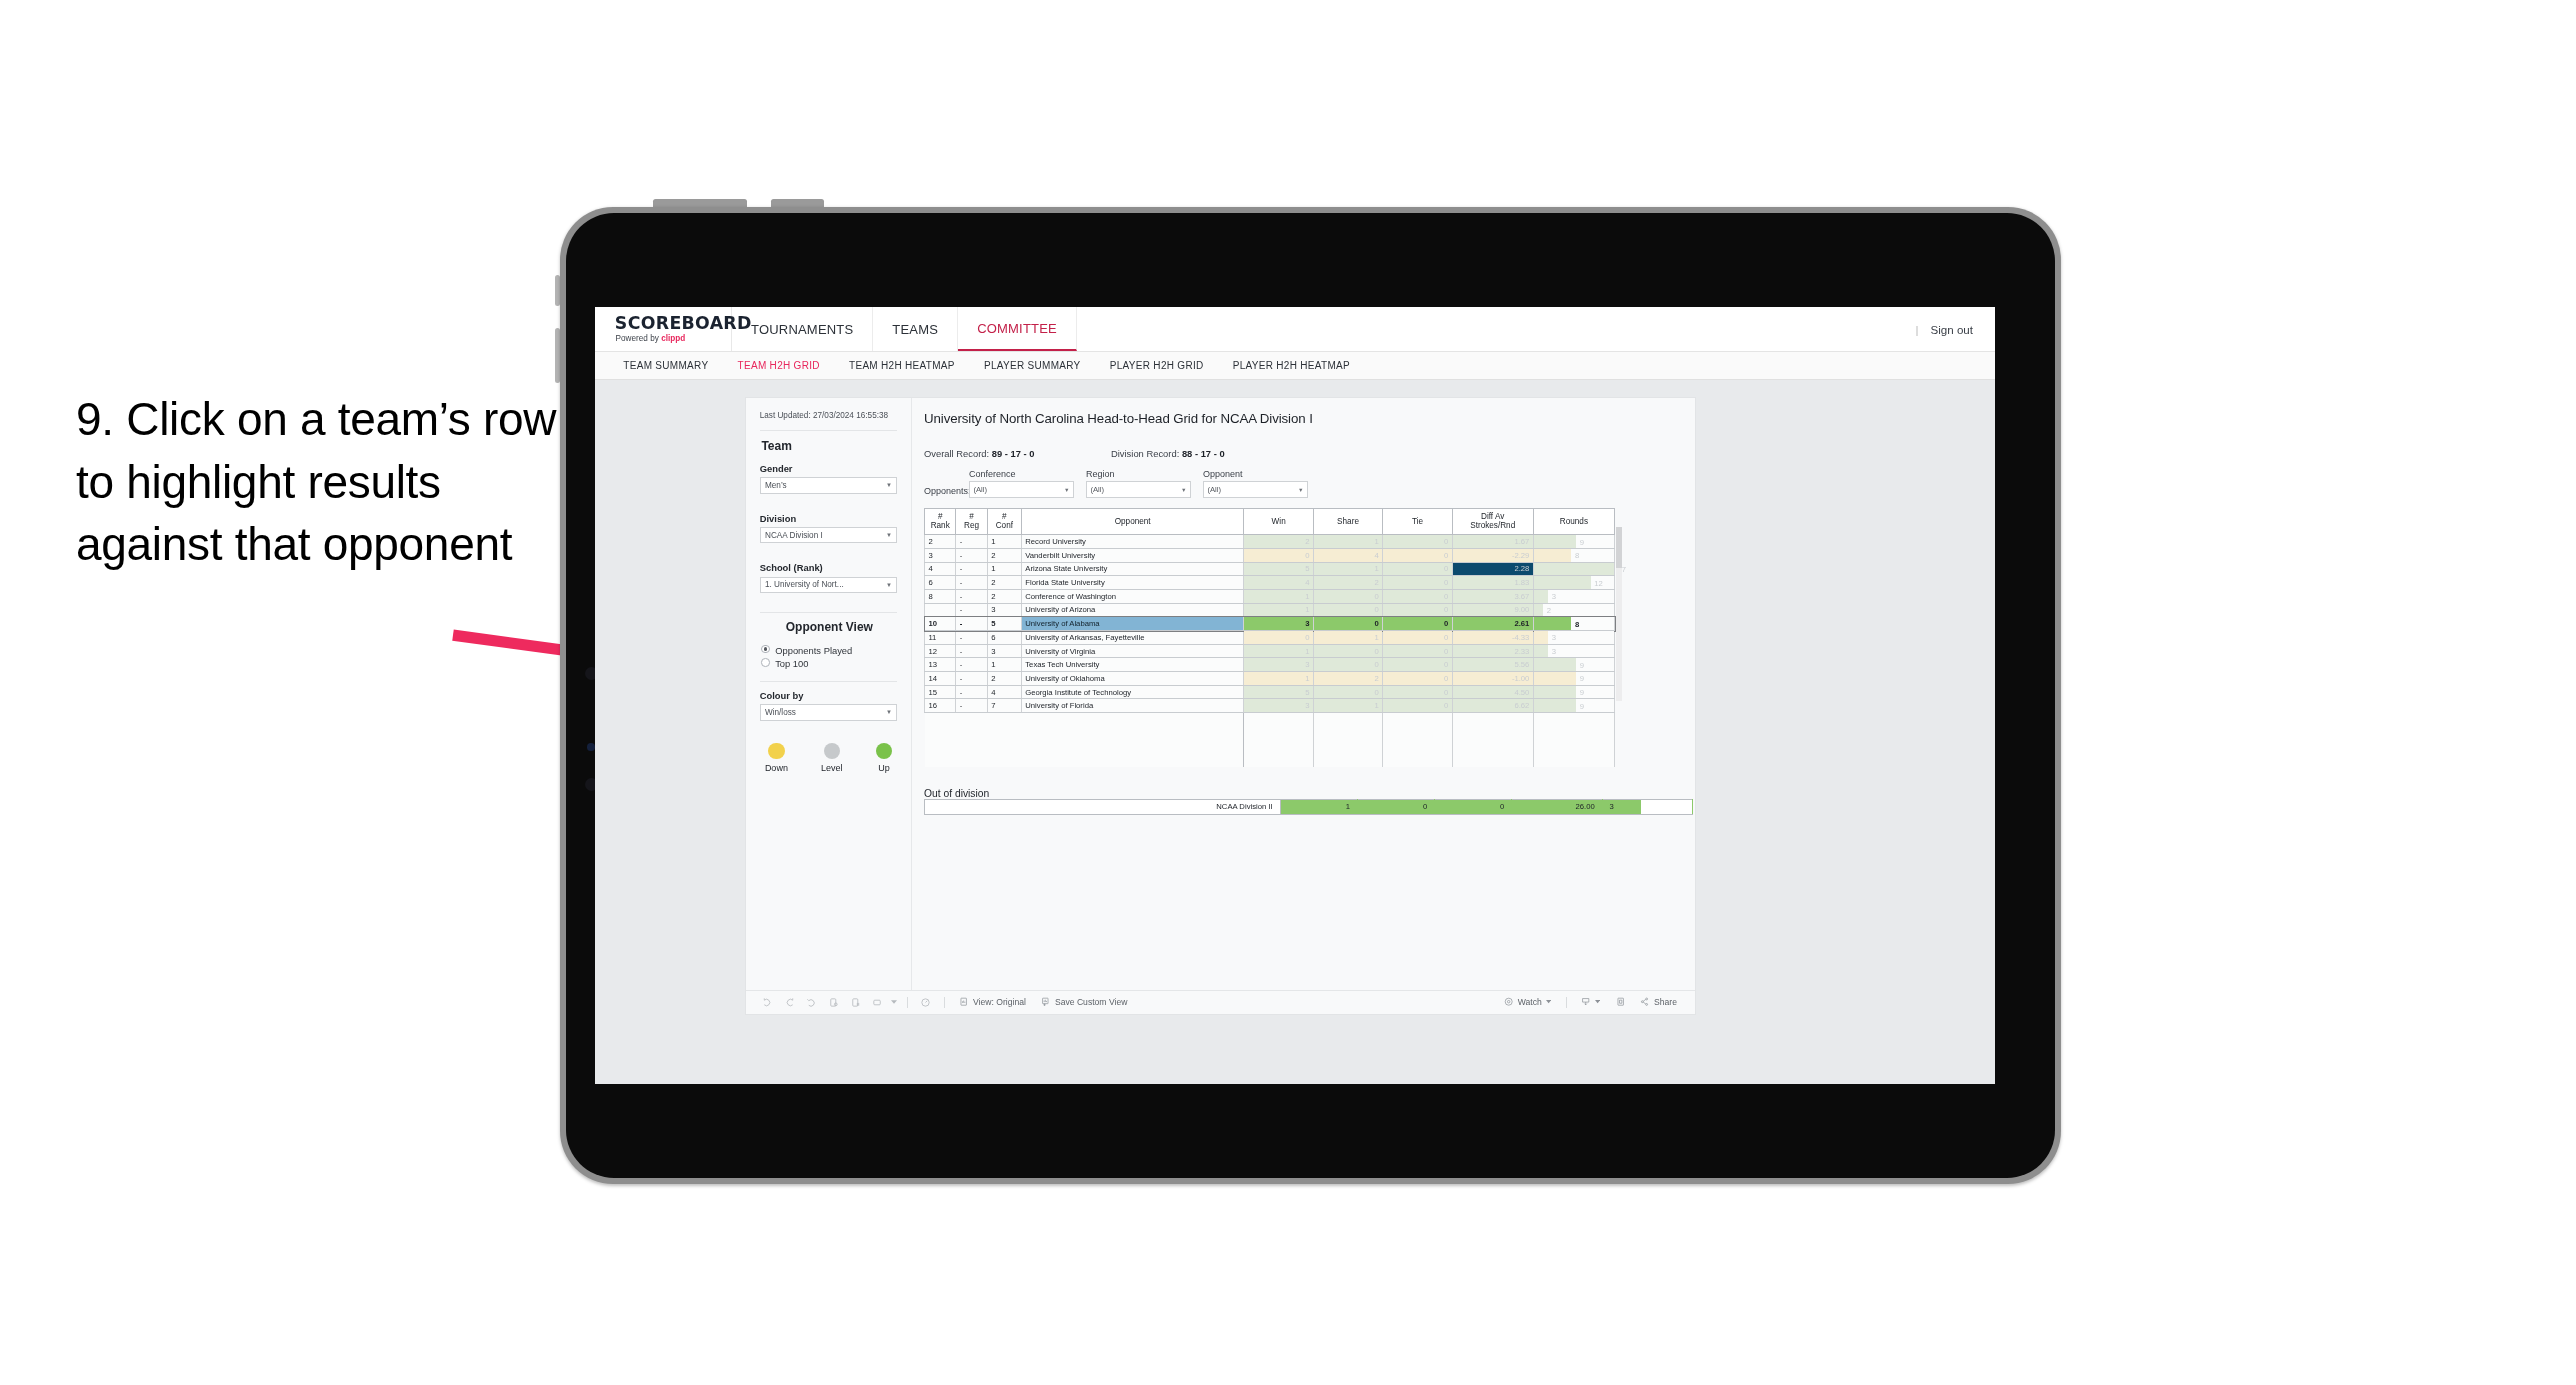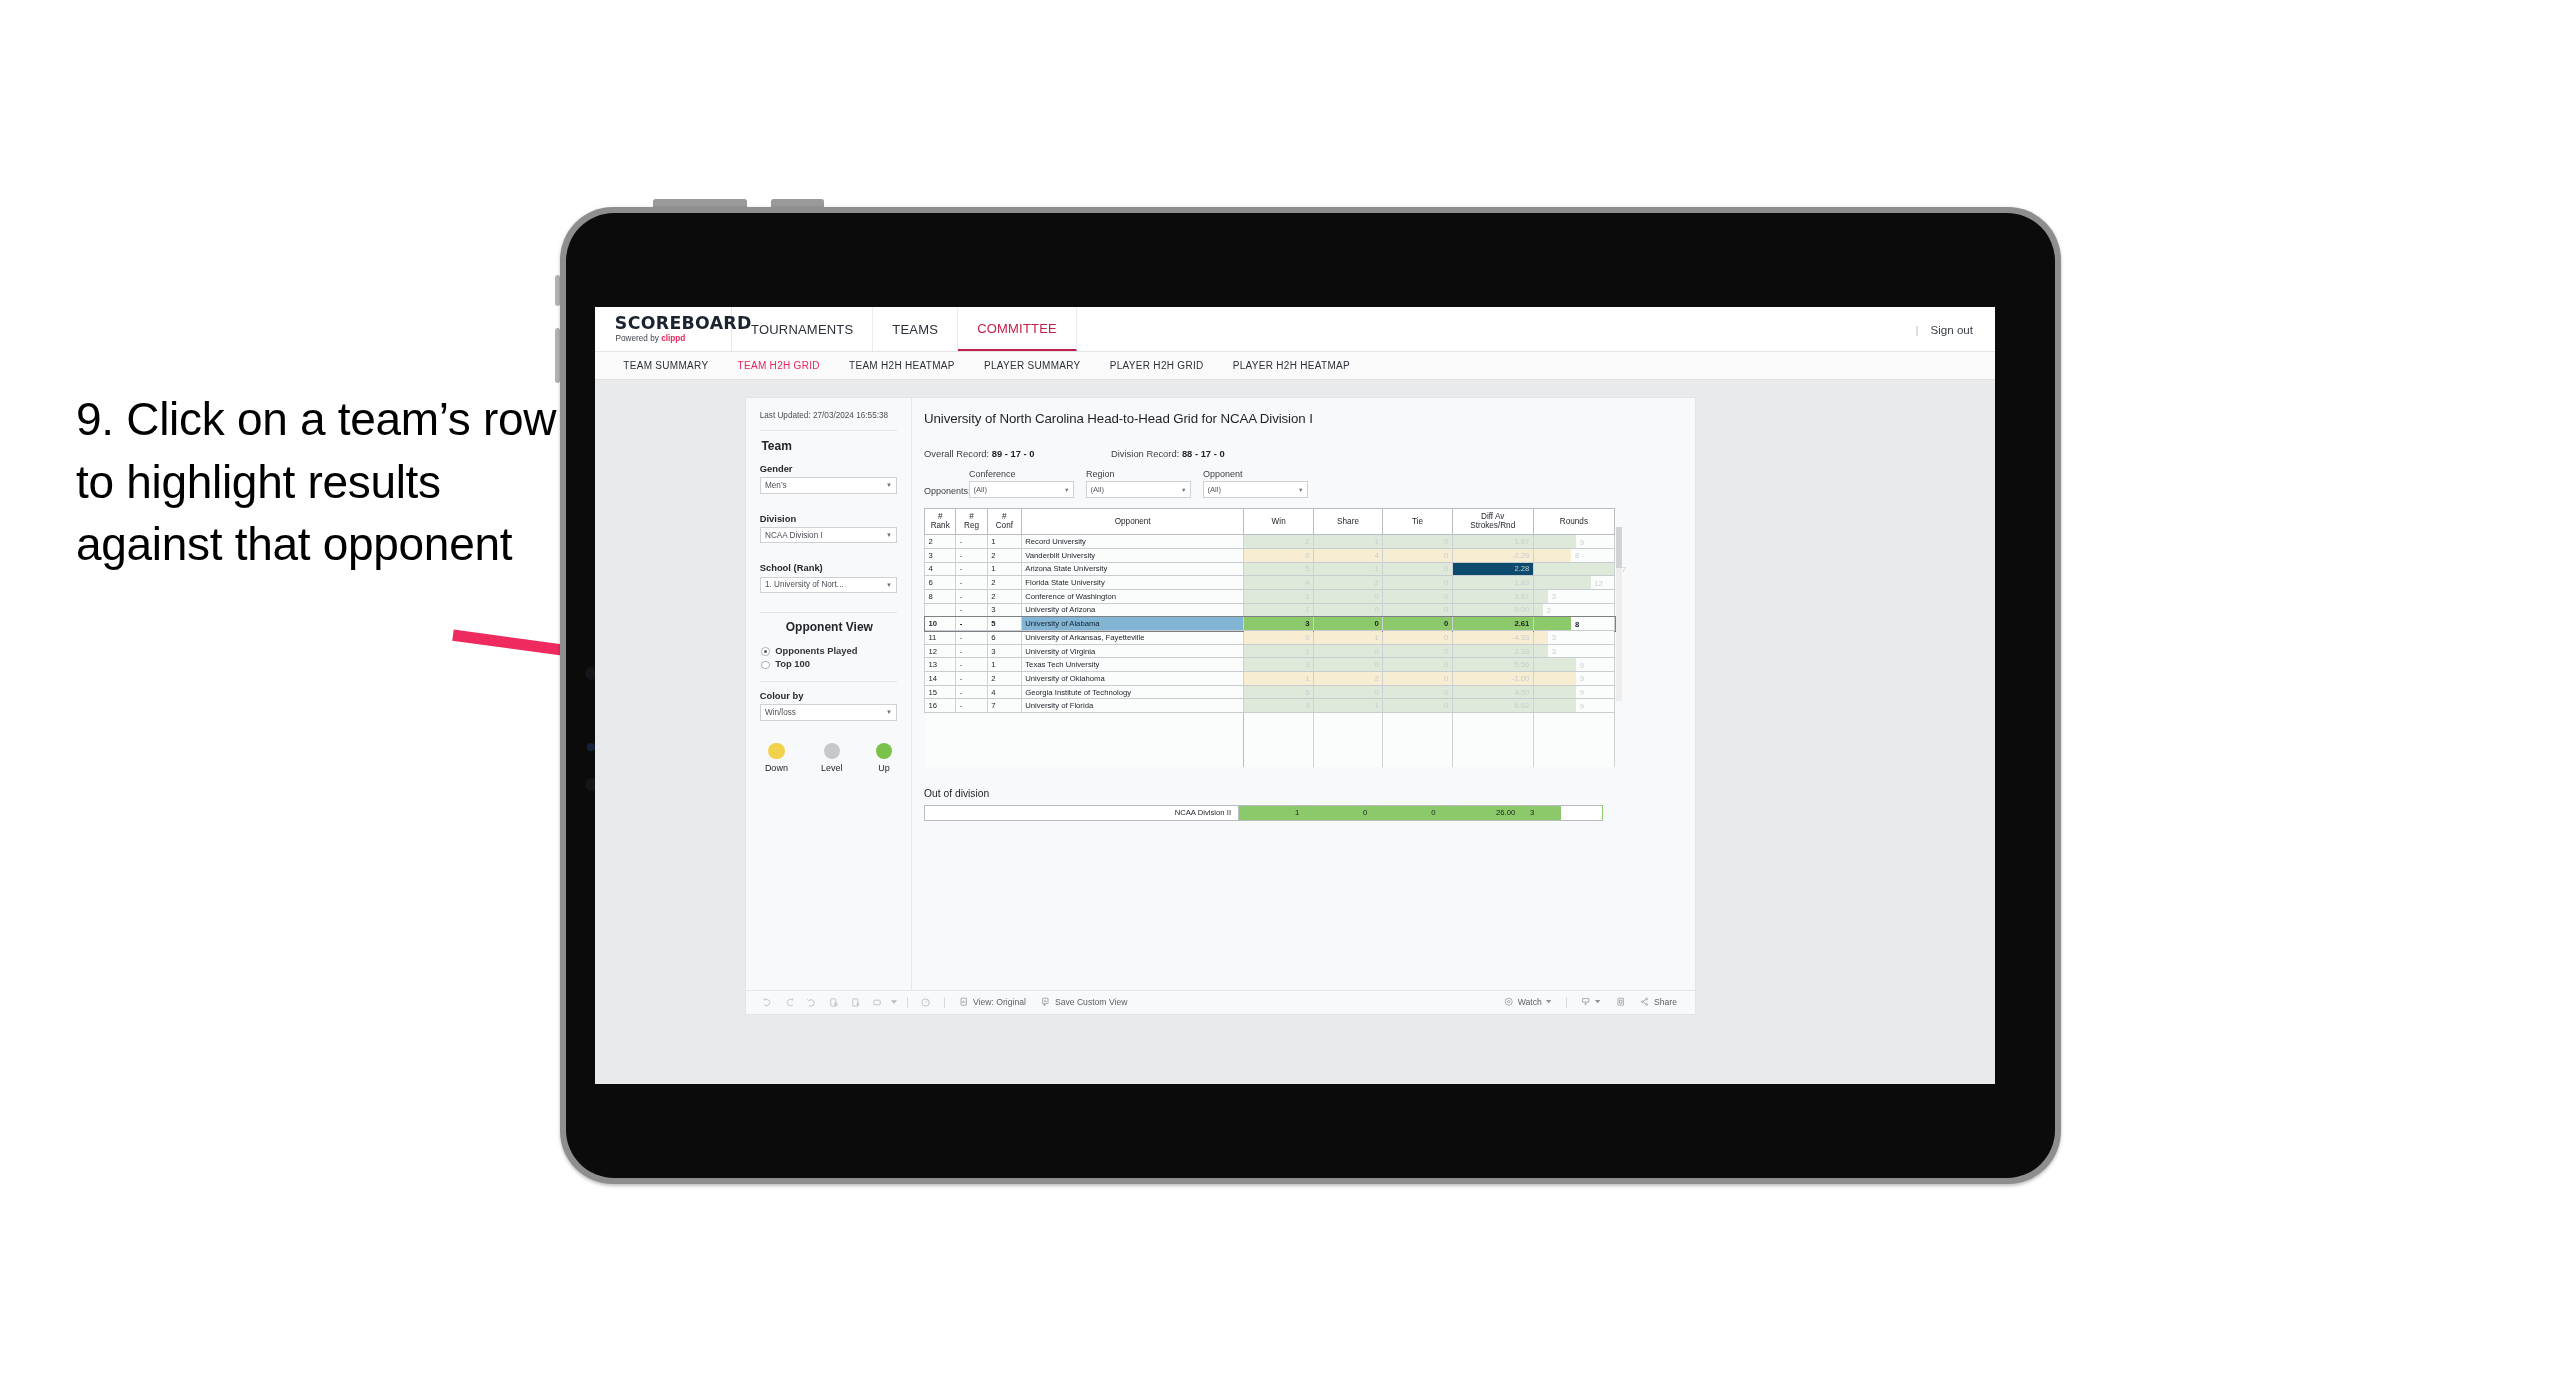--- a/index.html
+++ b/index.html
@@ -131,21 +131,21 @@
   .sec-title { font-size:12px; font-weight:700; color:#23272d; margin:3.4px 0 10.3px 1.7px; }
   .sec-title.center { text-align:center; }
   .fld-label { font-size:9.4px; font-weight:700; color:#23272d; margin-bottom:3.4px; }
   .select {
     height:16.3px; background:#fff; border:0.9px solid #cfd2d5;
     display:flex; align-items:center; padding:0 4.3px;
     font-size:8.2px; color:#4a4f56; justify-content:space-between;
     cursor:pointer; margin-bottom:19px;
   }
   .select .caret { font-size:6px; color:#6d7278; }
-  .radio-row { display:flex; align-items:flex-end; gap:5.2px; margin: 2.6px 0 2.6px 1.7px; font-size:9.4px; color:#30343a;font-weight:bold; }
+  .radio-row { display:flex; align-items:flex-start; gap:5.2px; margin: 2.6px 0 2.6px 1.7px; font-size:9.4px; color:#30343a; }
   .radio {
     width:8.6px; height:8.6px; border-radius:50%; border:0.9px solid #adb2b8;
     background:#fff; position:relative; flex:none;
   }
   .radio.on::after {
     content:""; position:absolute; inset:1.7px; border-radius:50%; background:#55595f;
   }
   .legend { display:flex; justify-content:space-between; margin-top:22px; padding:0 5.2px; }
   .legend-col { display:flex; flex-direction:column; align-items:center; gap:4.3px; }
   .dot { width:16.3px; height:16.3px; border-radius:50%; }
@@ -196,21 +196,21 @@
   tr.sel td.opp { background:#82b4d4 !important; color:#13222c; font-weight:400; }
   tr.sel { outline:0.9px solid #7d7f82; }
 
   .tbl-scroll {
     position:absolute; right:-6.9px; top:19px; width:6px; height: 174px;
     background:#ededee;
   }
   .tbl-scroll .thumb { position:absolute; top:0; left:0; width:6px; height:41px; background:#d2d3d5; }
 
   .outdiv-title { margin-top:20.6px; font-size:10.3px; color:#1d2127; }
-  table.outdiv { border-collapse:collapse; width:679px; table-layout:fixed; font-size:7.7px; margin-top:6px; }
+  table.outdiv { border-collapse:collapse; width:769px; table-layout:fixed; font-size:7.7px; }
   table.outdiv td {
     border:0.9px solid #b9bdc2; height:14.6px; padding:0 6.9px; background:#fff; color:#1d2127;
   }
   table.outdiv td.lbl { text-align:right; }
   table.outdiv td.g { background:#8cc96a; text-align:right; border-left-color:#8cc96a; border-right-color:#8cc96a;}
 
   
   .toolbar {
     height:24px; border-top:0.9px solid #e4e6e8; background:#f8f9fa;
     display:flex; align-items:center; padding:0 10.3px; gap:0; font-size:8.6px; color:#666b71;

